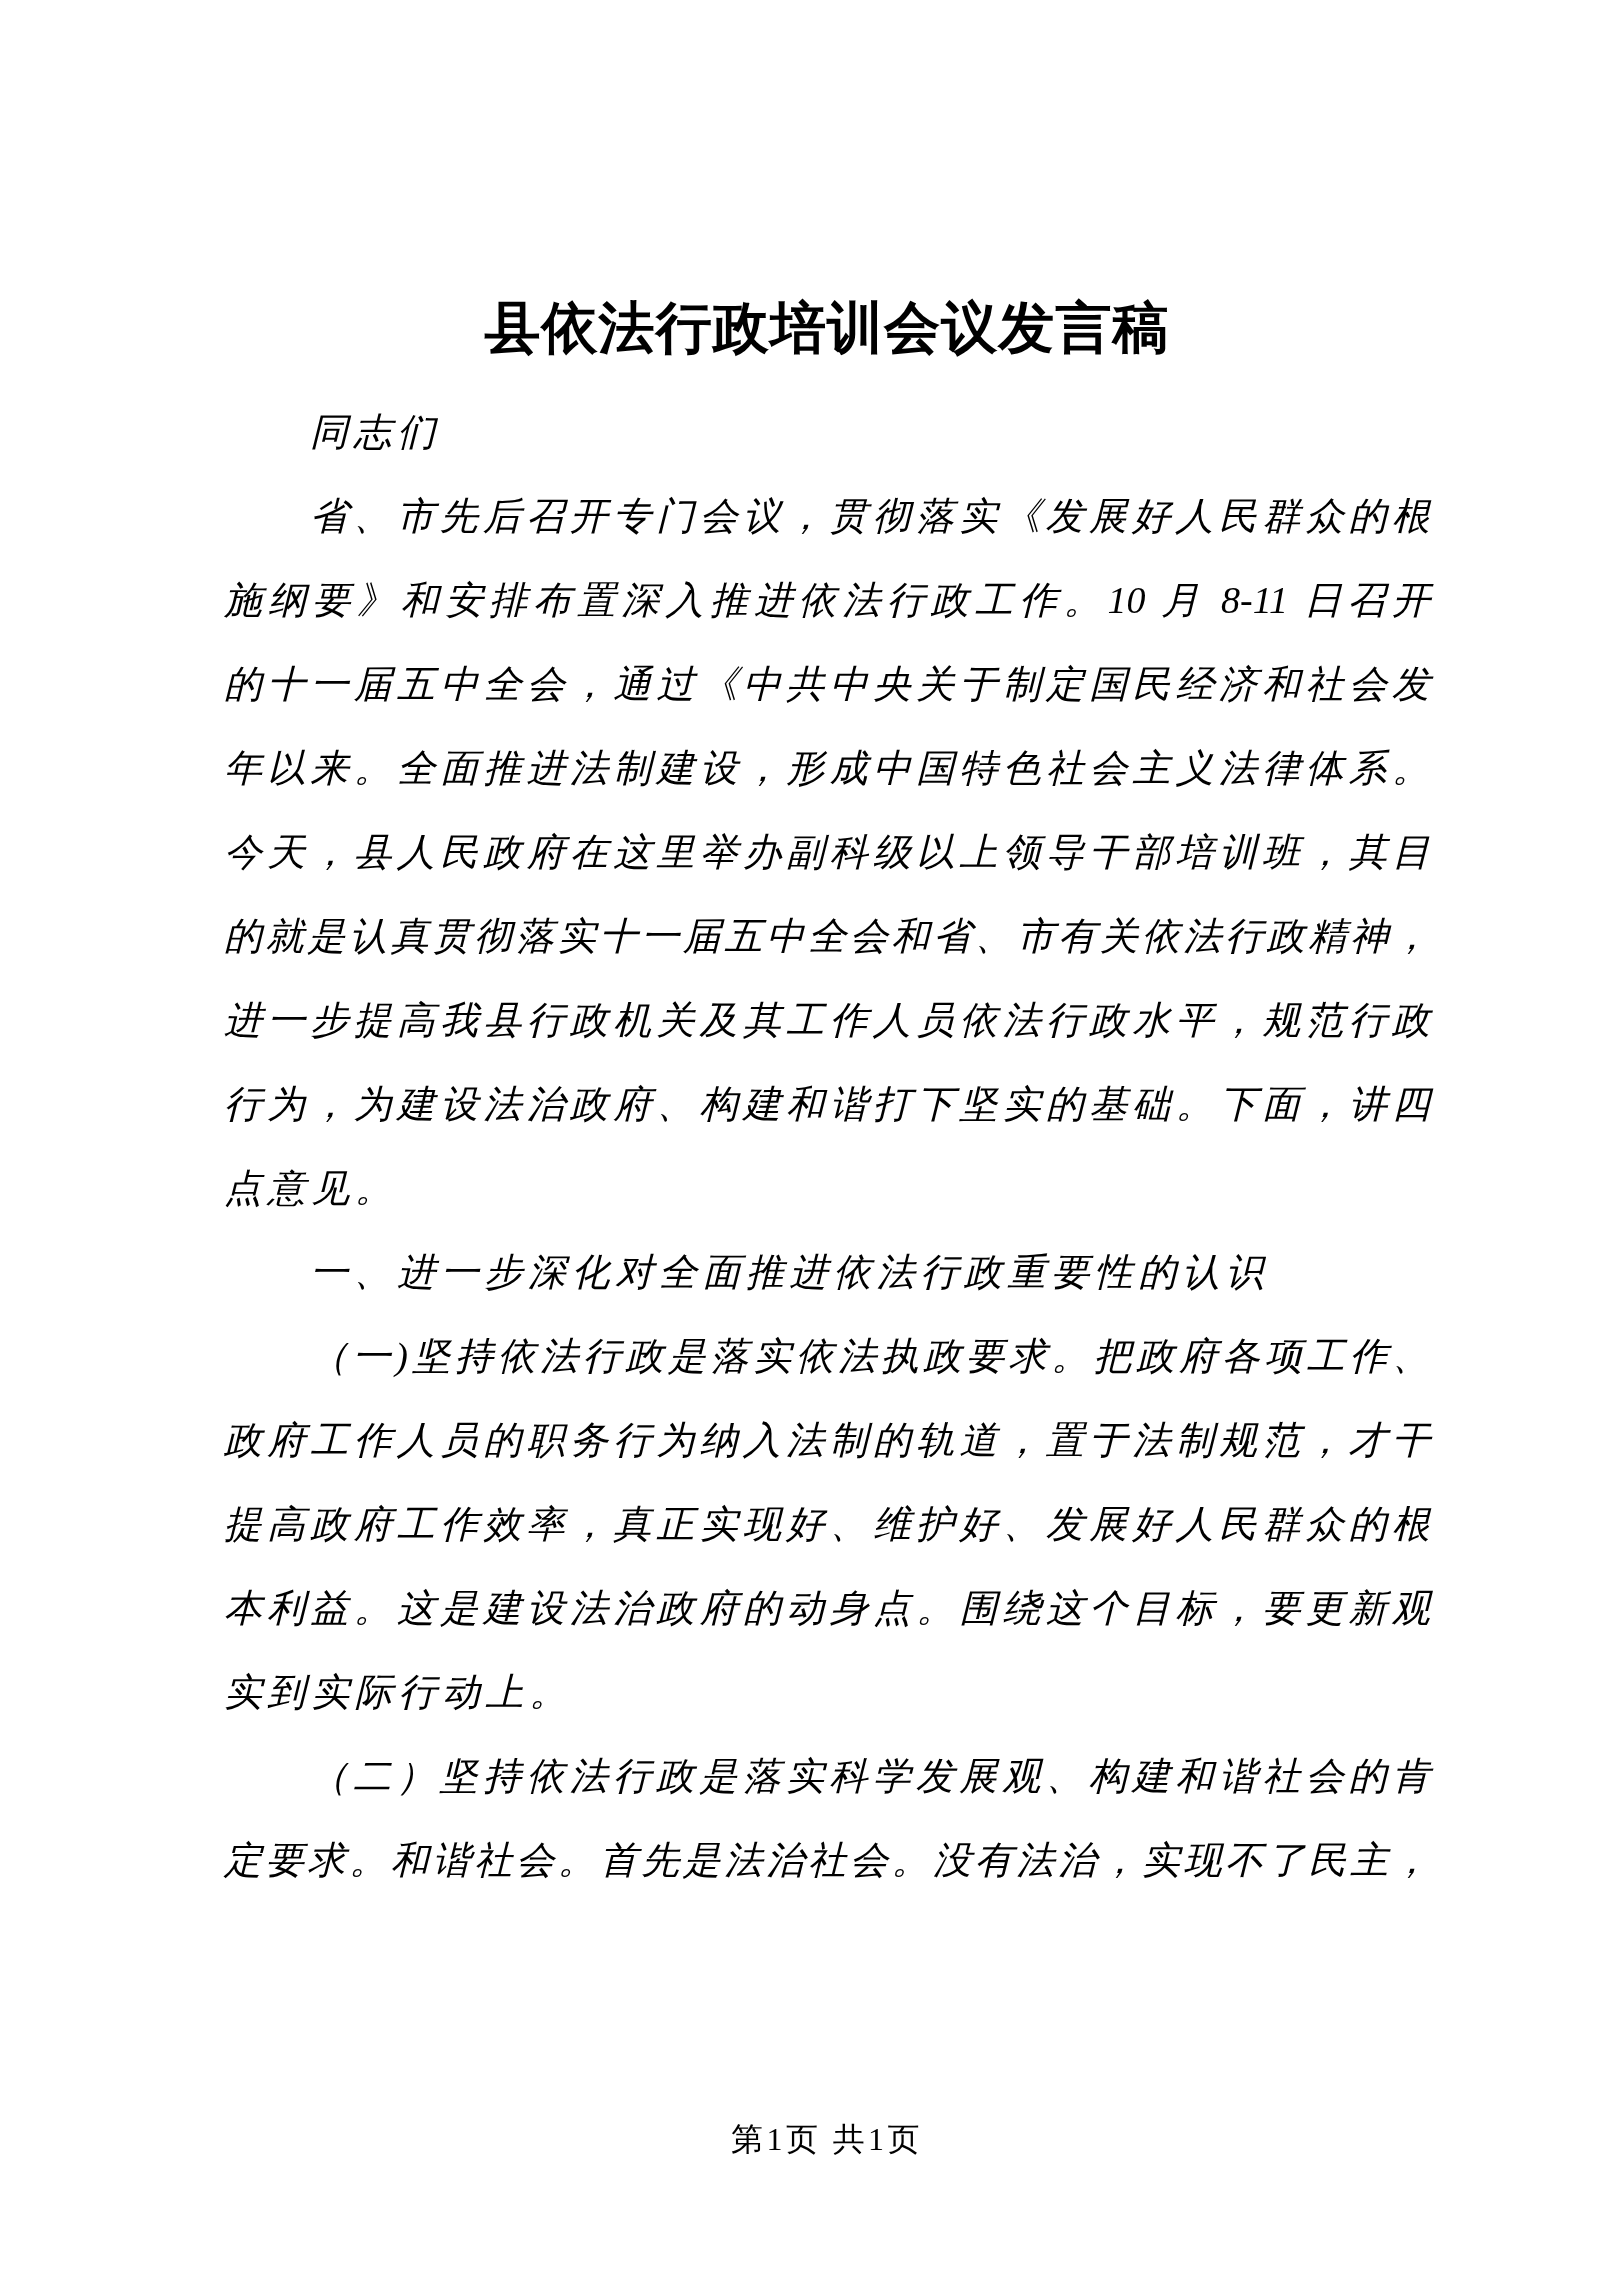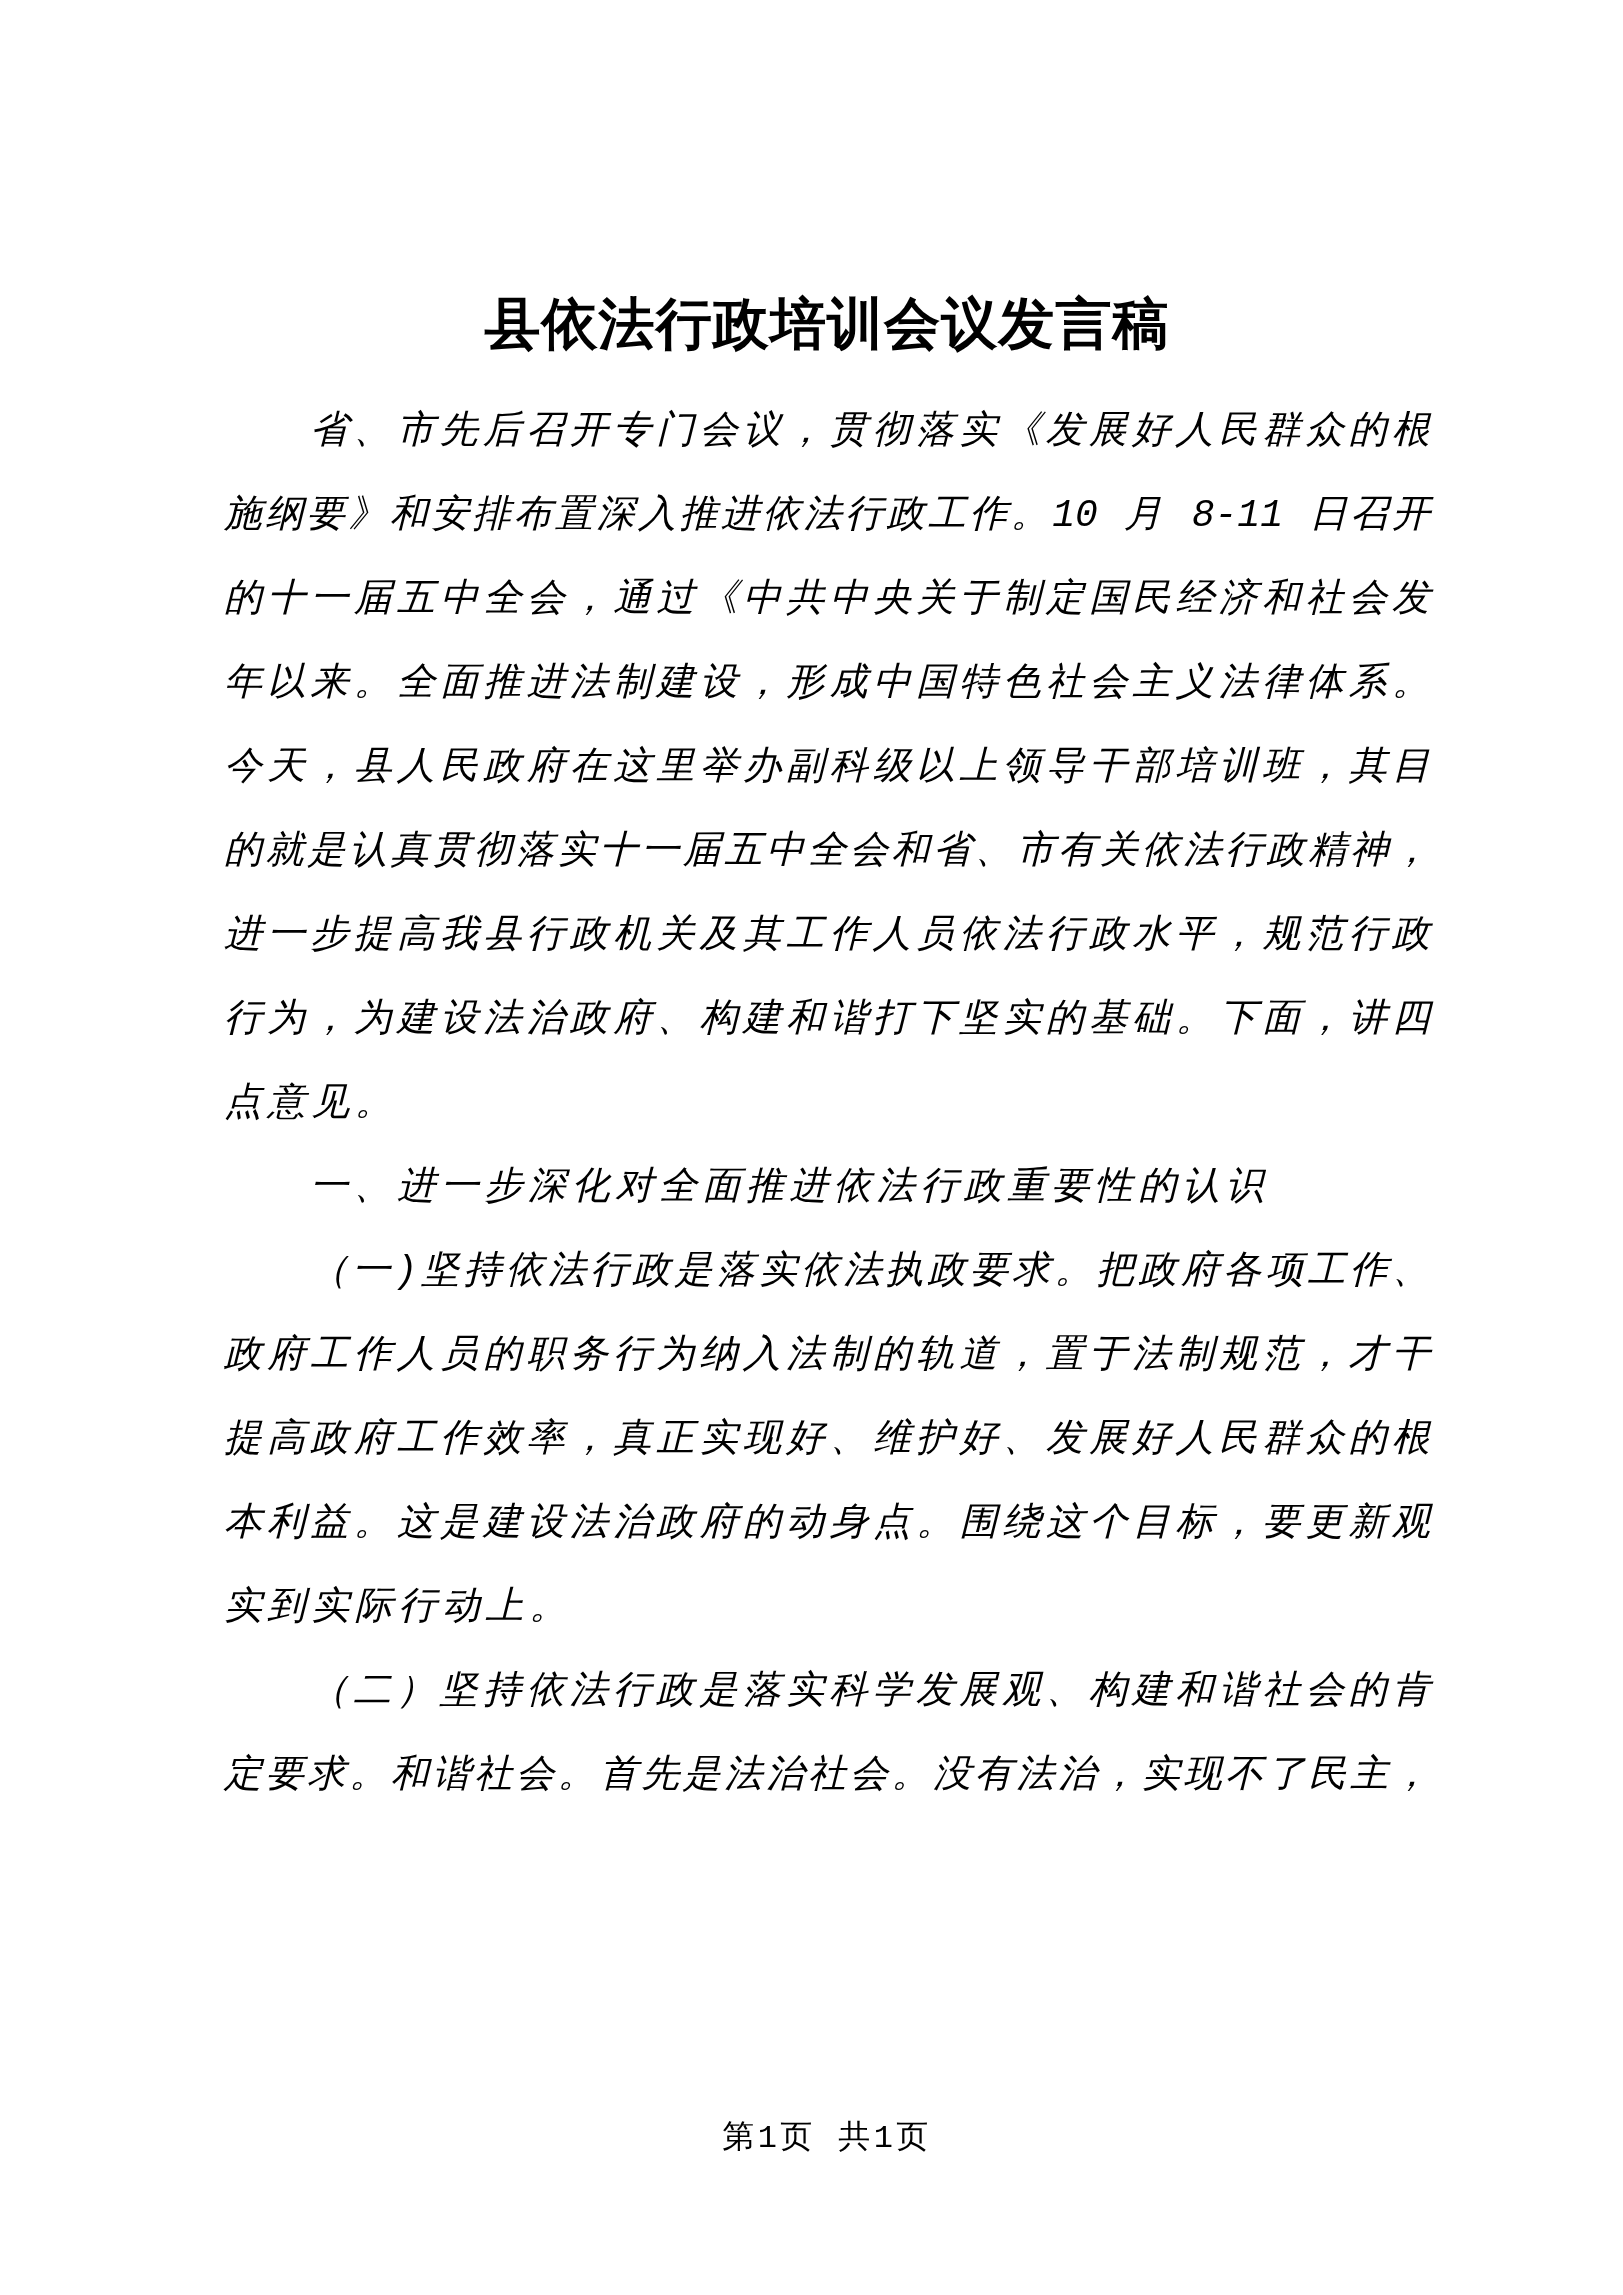--- a/index.html
+++ b/index.html
@@ -4,21 +4,21 @@
 <style>
   * { box-sizing: border-box; }
   html, body { margin: 0; padding: 0; background: #ffffff; }
 
   .page {
     position: relative;
     width: 1623px;
     height: 2295px;
     background: #ffffff;
     color: #000000;
-    font-family: Liberation Mono, monospace;
+    font-family: Liberation Serif, serif;
     overflow: hidden;
   }
 
   .title {
     position: absolute;
     left: 224px;
     top: 291px;
     width: 1206px;
     height: 75px;
     line-height: 75px;
@@ -71,20 +71,21 @@
   }
 </style>
 </head>
 <body>
 
 <div class="page">
 
   <h1 class="title">县依法行政培训会议发言稿</h1>
 
   <div class="content">
+    <div class="line indent">同志们</div>
     <div class="line indent justify">省、市先后召开专门会议，贯彻落实《发展好人民群众的根</div>
     <div class="line justify">施纲要》和安排布置深入推进依法行政工作。10 月 8-11 日召开</div>
     <div class="line justify">的十一届五中全会，通过《中共中央关于制定国民经济和社会发</div>
     <div class="line justify">年以来。全面推进法制建设，形成中国特色社会主义法律体系。</div>
     <div class="line justify">今天，县人民政府在这里举办副科级以上领导干部培训班，其目</div>
     <div class="line justify">的就是认真贯彻落实十一届五中全会和省、市有关依法行政精神，</div>
     <div class="line justify">进一步提高我县行政机关及其工作人员依法行政水平，规范行政</div>
     <div class="line justify">行为，为建设法治政府、构建和谐打下坚实的基础。下面，讲四</div>
     <div class="line">点意见。</div>
     <div class="line indent">一、进一步深化对全面推进依法行政重要性的认识</div>

